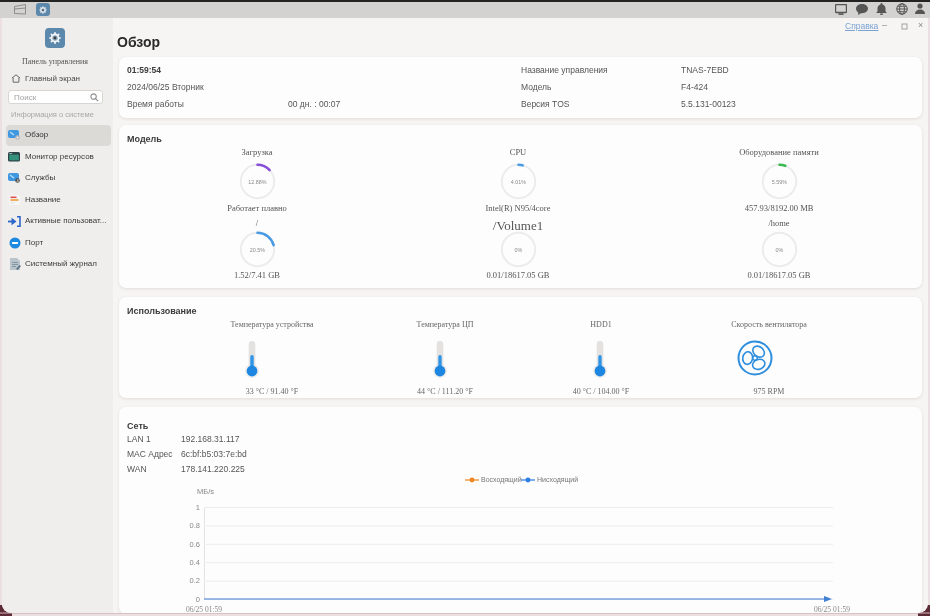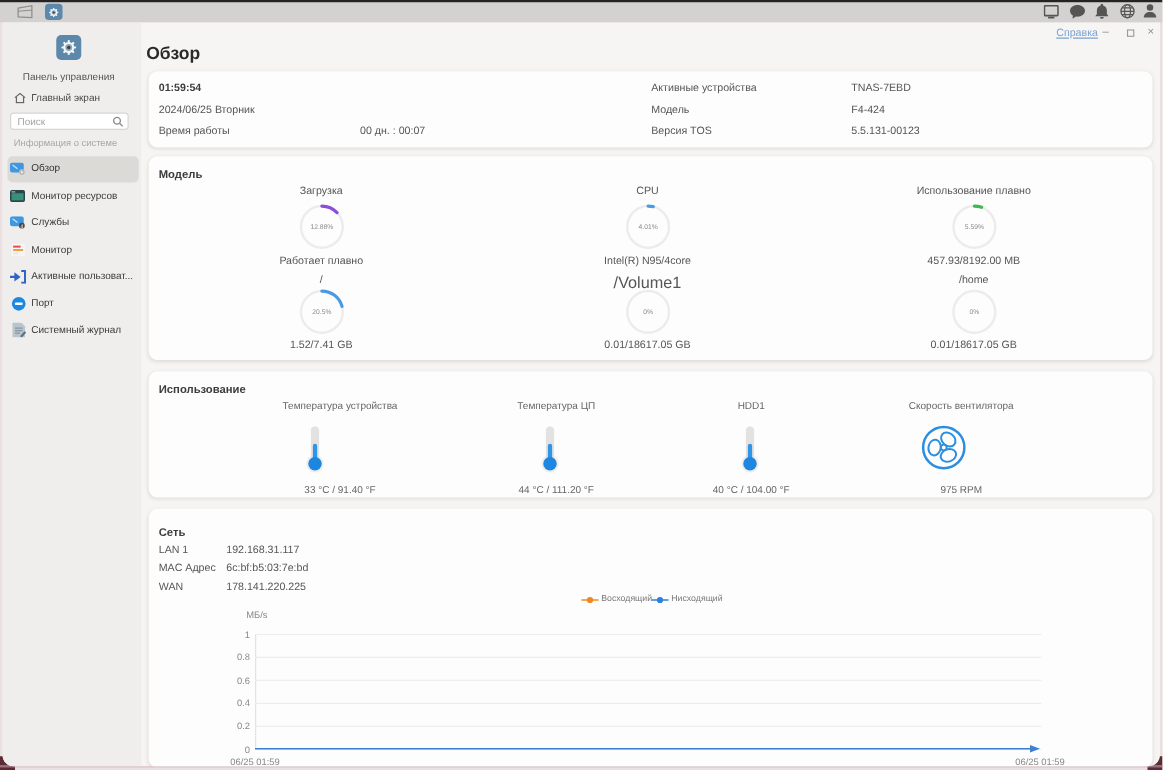--- a/index.html
+++ b/index.html
@@ -1,20 +1,20 @@
 <!DOCTYPE html>
 <html><head>
 <meta charset="utf-8">
 <style>
   * { margin:0; padding:0; box-sizing:border-box; }
   html,body { width:930px; height:616px; overflow:hidden; }
   body { position:relative; font-family:"Liberation Sans",sans-serif; background:#ecdfe2; }
   .abs { position:absolute; }
   .t { position:absolute; white-space:nowrap; font-size:9px; color:#666; }
-  .tc { transform:translateX(-50%); }
+  .tc { transform:translateX(-50%);font-family:Liberation Serif, serif; }
   .tr { transform:translateX(-100%); }
   .b { font-weight:bold; color:#3c3c3c; }
   #blacktop { left:0; top:0; width:930px; height:2px; background:#232323; }
   #taskbar { left:0; top:2px; width:930px; height:16px; background:#d3d2d0; }
   #win { left:2px; top:18px; width:926px; height:595px; background:#f6f5f3; border-radius:0 0 9px 9px; overflow:hidden; }
   #sidebar { position:absolute; left:0; top:0; width:111px; height:595px; background:#f0eeec; }
   .card { position:absolute; left:117px; width:803px; background:#fdfdfd; border-radius:7px; box-shadow:0 1px 3px rgba(120,110,105,0.18); }
   svg { display:block; }
 </style>
 </head>
@@ -99,21 +99,21 @@
       <circle cx="4" cy="4" r="3" fill="none" stroke="#8a8a8a" stroke-width="1.2"></circle>
       <path d="M6.3 6.3 L9 9" stroke="#8a8a8a" stroke-width="1.2"></path>
     </svg>
     <div class="t" style="left:9px;top:92px;font-size:7.5px;color:#a9a7a5">Информация о системе</div>
 
     <div class="abs" style="left:4px;top:107px;width:105px;height:21px;background:#dcdad7;border-radius:4px"></div>
 
     <div class="t" style="left:23px;top:112px;font-size:8px;color:#333">Обзор</div>
     <div class="t" style="left:23px;top:134px;font-size:8px;color:#3a3a3a">Монитор ресурсов</div>
     <div class="t" style="left:23px;top:155px;font-size:8px;color:#3a3a3a">Службы</div>
-    <div class="t" style="left:23px;top:177px;font-size:8px;color:#3a3a3a">Монитор</div>
+    <div class="t" style="left:23px;top:177px;font-size:8px;color:#3a3a3a">Название</div>
     <div class="t" style="left:23px;top:198px;font-size:8px;color:#3a3a3a">Активные пользоват...</div>
     <div class="t" style="left:23px;top:220px;font-size:8px;color:#3a3a3a">Порт</div>
     <div class="t" style="left:23px;top:241px;font-size:8px;color:#3a3a3a">Системный журнал</div>
 
     <svg class="abs" style="left:6px;top:112px" width="13" height="10" viewBox="0 0 13 10">
       <rect x="0" y="0" width="11" height="8" rx="2" fill="#3f97e0"></rect>
       <path d="M2 2l4 3" stroke="#bfe0f5" stroke-width="1.2" fill="none"></path>
       <circle cx="9.5" cy="7.5" r="2.3" fill="#b9b9b9"></circle>
       <path d="M8.6 6.6l2 1.2-1.4.9z" fill="#fff"></path>
     </svg>
@@ -155,33 +155,33 @@
       <path d="M7 11l3.5-4 1.5 1-3.5 4z" fill="#5a7285"></path>
     </svg>
 
     <div class="t" style="left:115px;top:16px;font-size:14px;font-weight:bold;color:#2a2a2a">Обзор</div>
 
     <div class="card" style="top:39px;height:61px"></div>
     <div class="t b" style="left:125px;top:47px;font-size:8.5px">01:59:54</div>
     <div class="t" style="left:125px;top:64px;font-size:8.5px;color:#555">2024/06/25 Вторник</div>
     <div class="t" style="left:125px;top:81px;font-size:8.5px;color:#555">Время работы</div>
     <div class="t" style="left:286px;top:81px;font-size:8.5px;color:#555">00 дн. : 00:07</div>
-    <div class="t" style="left:519px;top:47px;font-size:8.5px;color:#555">Активные устройства</div>
+    <div class="t" style="left:519px;top:47px;font-size:8.5px;color:#555">Название управления</div>
     <div class="t" style="left:519px;top:64px;font-size:8.5px;color:#555">Модель</div>
     <div class="t" style="left:519px;top:81px;font-size:8.5px;color:#555">Версия TOS</div>
     <div class="t" style="left:679px;top:47px;font-size:8.5px;color:#555">TNAS-7EBD</div>
     <div class="t" style="left:679px;top:64px;font-size:8.5px;color:#555">F4-424</div>
     <div class="t" style="left:679px;top:81px;font-size:8.5px;color:#555">5.5.131-00123</div>
 
     <div class="card" style="top:107px;height:163px"></div>
     <div class="t b" style="left:125px;top:116px;font-size:9px">Модель</div>
 
     <div class="t tc" style="left:255px;top:129px;font-size:8.5px;color:#555">Загрузка</div>
     <div class="t tc" style="left:516px;top:129px;font-size:8.5px;color:#555">CPU</div>
-    <div class="t tc" style="left:777px;top:129px;font-size:8.5px;color:#555">Использование плавно</div>
+    <div class="t tc" style="left:777px;top:129px;font-size:8.5px;color:#555">Оборудование памяти</div>
     <div class="t tc" style="left:255px;top:185px;font-size:8.5px;color:#555">Работает плавно</div>
     <div class="t tc" style="left:516px;top:185px;font-size:8.5px;color:#555">Intel(R) N95/4core</div>
     <div class="t tc" style="left:777px;top:185px;font-size:8.5px;color:#555">457.93/8192.00 MB</div>
 
     <div class="t tc" style="left:255px;top:200px;font-size:8.5px;color:#555">/</div>
     <div class="t tc" style="left:516px;top:200px;font-size:13px;color:#555">/Volume1</div>
     <div class="t tc" style="left:777px;top:200px;font-size:8.5px;color:#555">/home</div>
     <div class="t tc" style="left:255px;top:252px;font-size:8.5px;color:#555">1.52/7.41 GB</div>
     <div class="t tc" style="left:516px;top:252px;font-size:8.5px;color:#555">0.01/18617.05 GB</div>
     <div class="t tc" style="left:777px;top:252px;font-size:8.5px;color:#555">0.01/18617.05 GB</div>

